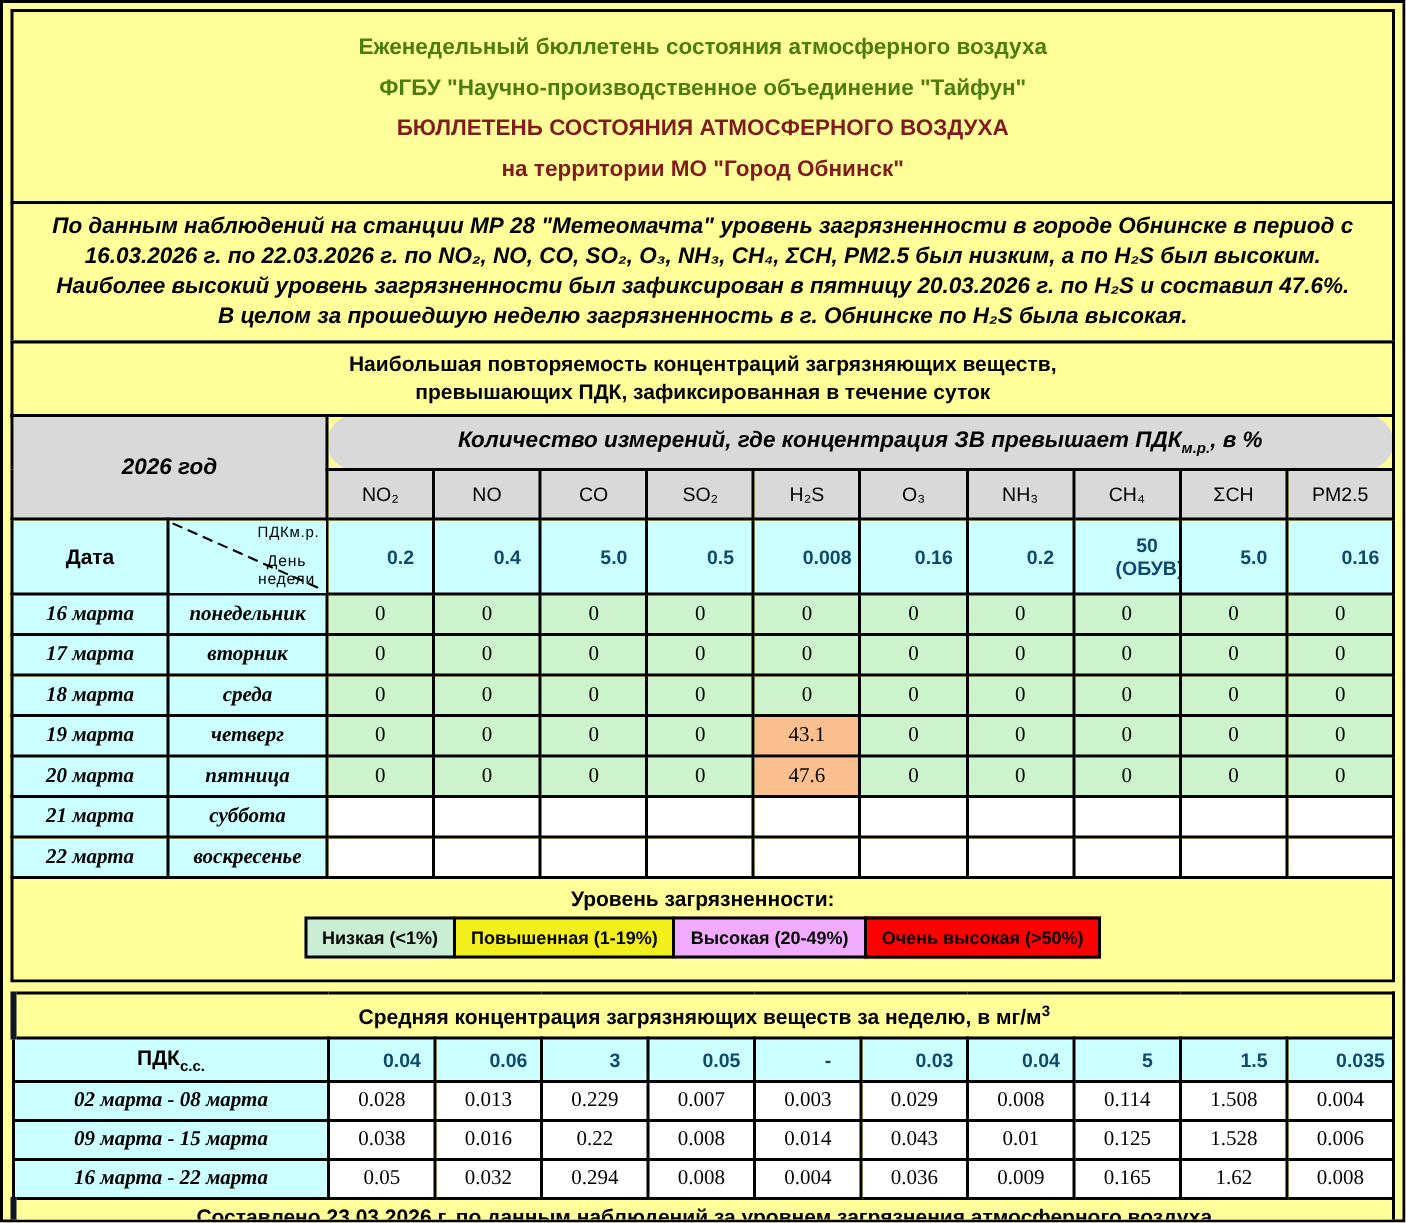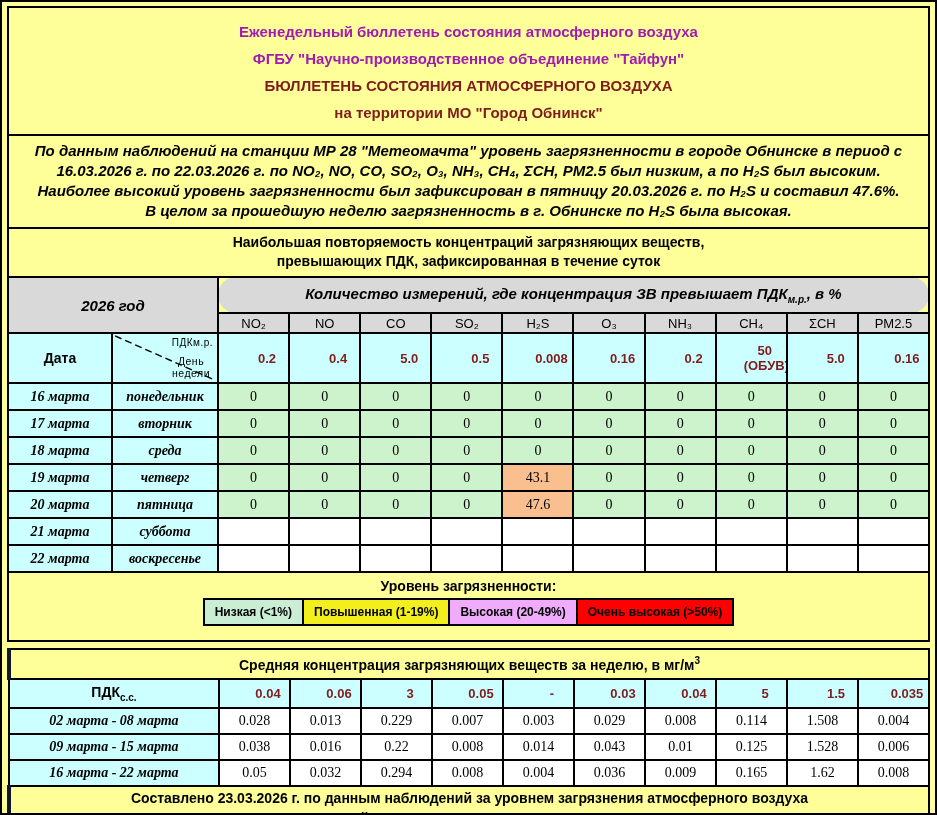--- a/index.html
+++ b/index.html
@@ -7,21 +7,21 @@
   body { font-family:"Liberation Sans","DejaVu Sans",sans-serif; }
   .page {
     width:937px; height:815px; background:#ffff99;
     border:2px solid #000; padding:4px 5px; overflow:hidden;
   }
   .frame { border:2px solid #000; background:#ffff99; }
   .frame + .frame, .frame + table, table + .frame { margin-top:-2px; }
 
   
   .header-block { padding:10px 0 8px; text-align:center; }
-  .h-line { font-size:15px; font-weight:bold; line-height:27px; color:#a21caf; }
+  .h-line { font-size:15px; font-weight:bold; line-height:27px; color:#4d7c0f; }
   .h-line.blue { color:#7f1d1d; }
 
   
   .summary-block { padding:5px 10px 6px; text-align:center;
     font-weight:bold; font-style:italic; font-size:15px; line-height:20px; }
 
   
   .subtitle-block { padding:4px 0 5px; text-align:center;
     font-weight:bold; font-size:14px; line-height:19px; }
 
@@ -30,29 +30,29 @@
   td { border:2px solid #000; text-align:center; vertical-align:middle;
        font-size:13px; color:#000; overflow:hidden; }
   .gray   { background:#d9d9d9; }
   .cyan   { background:#ccffff; }
   .green  { background:#ccf3cc; }
   .orange { background:#fabf8f; }
   .white  { background:#ffffff; }
   .yellow { background:#ffff99; border-left:4px solid #0f172a; border-right:2px solid #000; }
 
   tr.h1  { height:36px; }
-  tr.h2  { height:20px; }
+  tr.h2  { height:33px; }
   tr.pdk { height:50px; }
   tr.day { height:27px; }
 
   .year-cell  { font-weight:bold; font-style:italic; font-size:15px; }
   .meas-title { font-weight:bold; font-style:italic; font-size:15px;border-radius:18px; }
   .meas-title sub { font-size:10px; }
   .date-label { font-weight:bold; font-size:14px; }
-  .blue-val   { color:#7f1d1d; font-weight:bold; font-size:13px; line-height:15px;padding-left:27px; }
+  .blue-val   { color:#0c4a6e; font-weight:bold; font-size:13px; line-height:15px;padding-left:27px; }
   .date-cell  { font-family:"Liberation Serif","DejaVu Serif",serif;
                 font-style:italic; font-weight:bold; font-size:14px; }
   .serif-val  { font-family:"Liberation Serif","DejaVu Serif",serif; font-size:14px; }
 
   
   .corner { position:relative; padding:0; }
   .corner svg { position:absolute; inset:0; width:100%; height:100%; }
   .corner .ctop { position:absolute; top:3px; right:4px; font-size:10px; letter-spacing:.5px; }
   .corner .cbot { position:absolute; bottom:3px; left:4px; font-size:10.5px; letter-spacing:.5px;margin-left:48px; }
 

